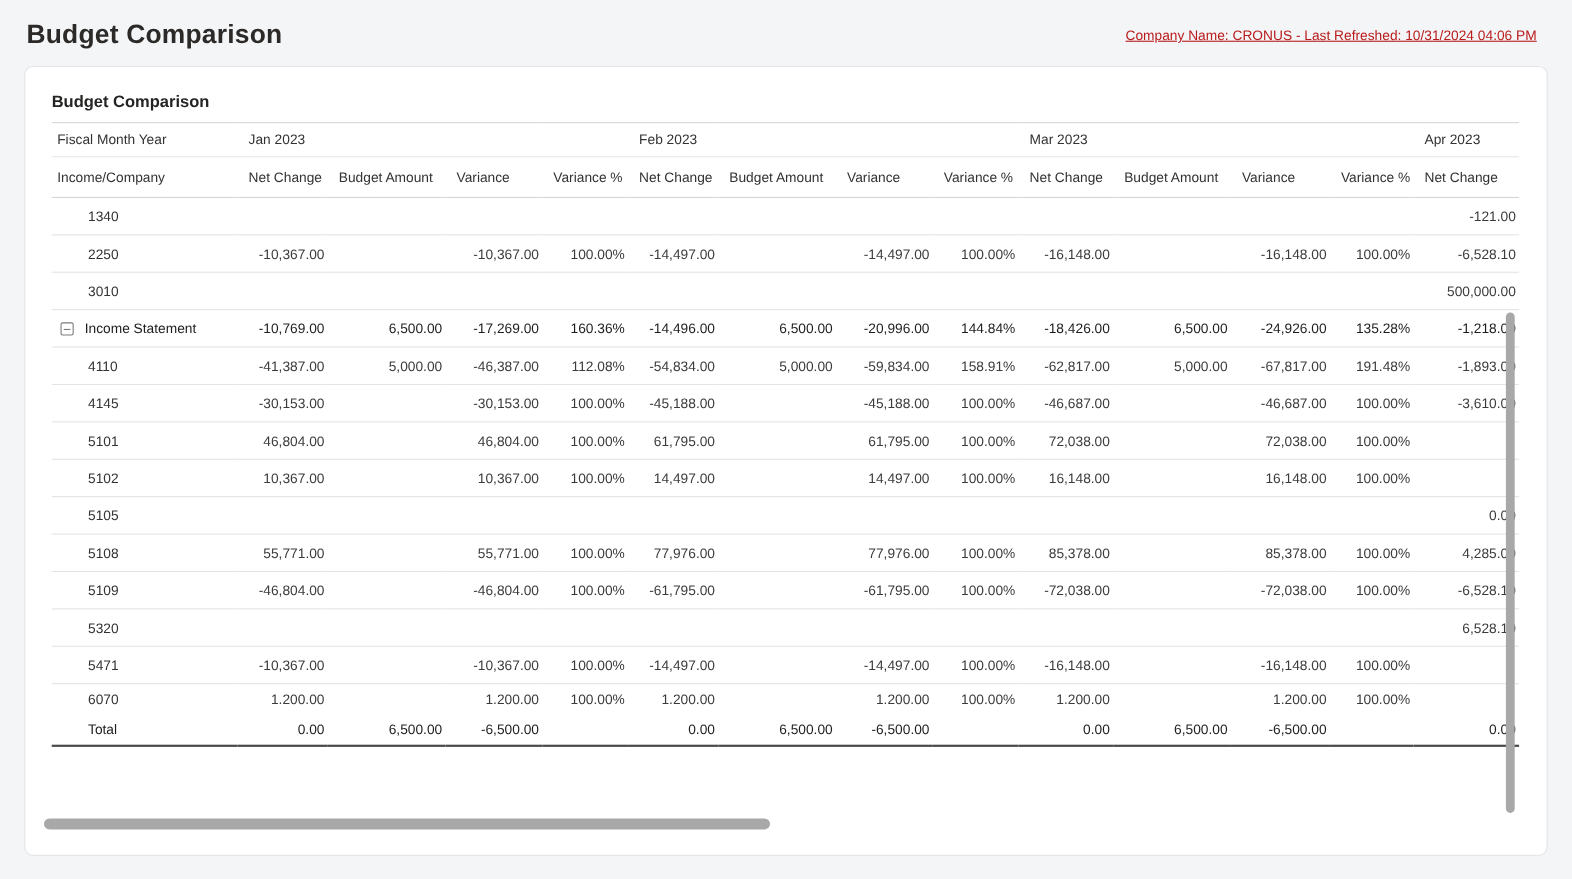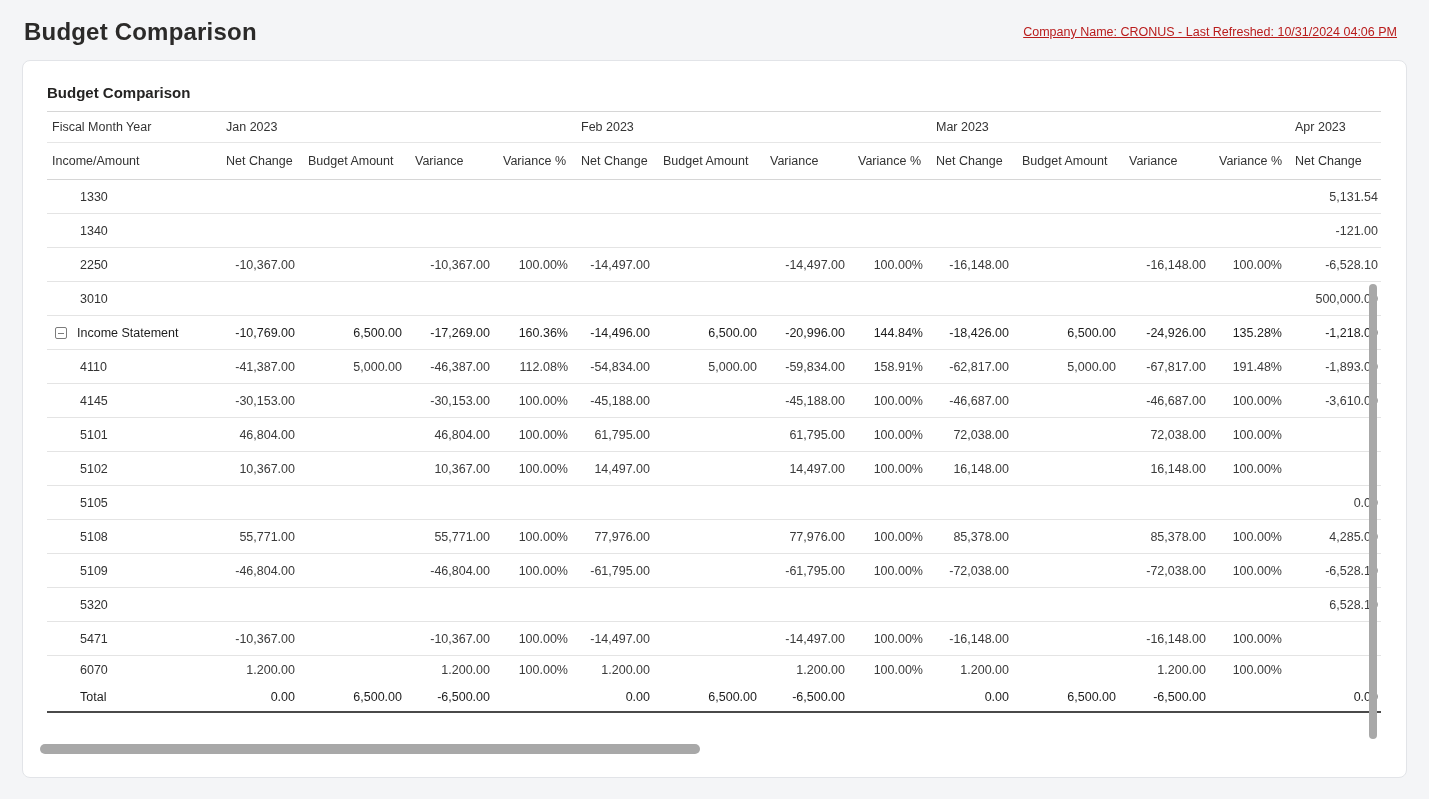--- a/index.html
+++ b/index.html
@@ -76,53 +76,37 @@
         </colgroup>
         <thead>
           <tr class="months-row">
             <th class="corner">Fiscal Month Year</th>
             <th colspan="4" class="month-h">Jan 2023</th>
             <th colspan="4" class="month-h">Feb 2023</th>
             <th colspan="4" class="month-h">Mar 2023</th>
             <th colspan="1" class="month-h">Apr 2023</th>
           </tr>
           <tr class="cols-row">
-            <th class="rowdim">Income/Amount</th>
+            <th class="rowdim">Income/Company</th>
             <th class="col-h">Net Change</th>
             <th class="col-h">Budget Amount</th>
             <th class="col-h">Variance</th>
             <th class="col-h">Variance %</th>
             <th class="col-h">Net Change</th>
             <th class="col-h">Budget Amount</th>
             <th class="col-h">Variance</th>
             <th class="col-h">Variance %</th>
             <th class="col-h">Net Change</th>
             <th class="col-h">Budget Amount</th>
             <th class="col-h">Variance</th>
             <th class="col-h">Variance %</th>
             <th class="col-h">Net Change</th>
           </tr>
         </thead>
         <tbody>
-          <tr class="">
-            <td class="rowlabel"><span>1330</span></td>
-            <td class="num"></td>
-            <td class="num"></td>
-            <td class="num"></td>
-            <td class="num"></td>
-            <td class="num"></td>
-            <td class="num"></td>
-            <td class="num"></td>
-            <td class="num"></td>
-            <td class="num"></td>
-            <td class="num"></td>
-            <td class="num"></td>
-            <td class="num"></td>
-            <td class="num">5,131.54</td>
-          </tr>
           <tr class="">
             <td class="rowlabel"><span>1340</span></td>
             <td class="num"></td>
             <td class="num"></td>
             <td class="num"></td>
             <td class="num"></td>
             <td class="num"></td>
             <td class="num"></td>
             <td class="num"></td>
             <td class="num"></td>

